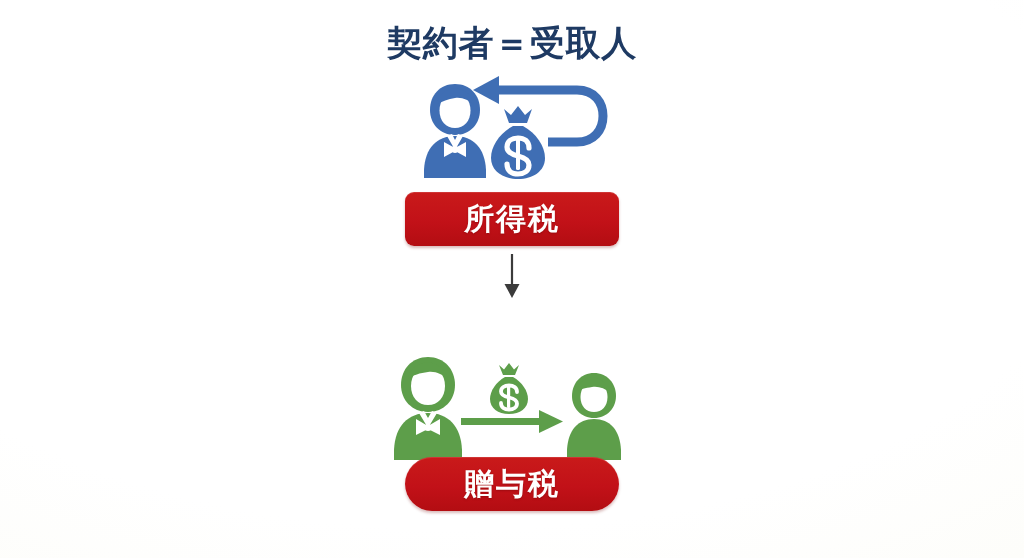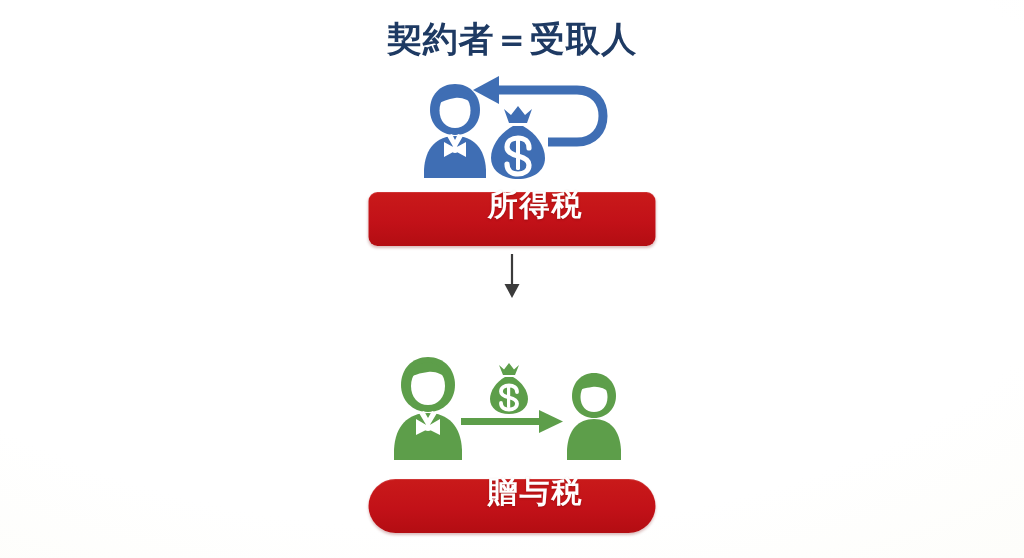--- a/index.html
+++ b/index.html
@@ -17,21 +17,20 @@
 
   #diagram {
     position: relative;
     width: 1024px;
     height: 558px;
     background:
       radial-gradient(ellipse 120% 115% at 45% 35%, #ffffff 0%, #ffffff 52%, #fdfdfa 72%, #fbfbf5 88%, #f9f9f2 100%);
     display: flex;
     flex-direction: column;
     align-items: center;
-    font-family: Liberation Mono, monospace;
   }
 
   
   .section-title {
     font-weight: 700;
     letter-spacing: 0.02em;
     line-height: 1;
     white-space: nowrap;
     user-select: none;
   }
@@ -75,42 +74,41 @@
     width: 100%;
     height: 100%;
     overflow: visible;
   }
 
   
   .tax-box {
     position: absolute;
     left: 50%;
     transform: translateX(-50%);
-    width: 240px;
+    width: 214px;
     height: 54px;
     border-radius: 9px;
     background: linear-gradient(180deg, #c91a1a 0%, #c21118 55%, #b30d12 100%);
     box-shadow: 0 2px 3px rgba(120,10,10,0.28), inset 0 1px 0 rgba(255,255,255,0.12);
     display: flex;
-    align-items: flex-start;
+    align-items: center;
     justify-content: center;
-    padding-left: 47px;
   }
   .tax-box-label {
     color: #ffffff;
     font-size: 30px;
     font-weight: 700;
     letter-spacing: 0.06em;
     line-height: 1;
     white-space: nowrap;
     text-shadow: 0 1px 2px rgba(90,0,0,0.35);
     user-select: none;
   }
   #tax-box-income { top: 192px; }
-  #tax-box-gift   { top: 479px; border-radius: 27px; }
+  #tax-box-gift   { top: 457px; border-radius: 27px; }
 
   
   #connector-arrow {
     position: absolute;
     top: 254px;
     left: 50%;
     transform: translateX(-50%);
     width: 24px;
     height: 44px;
   }

